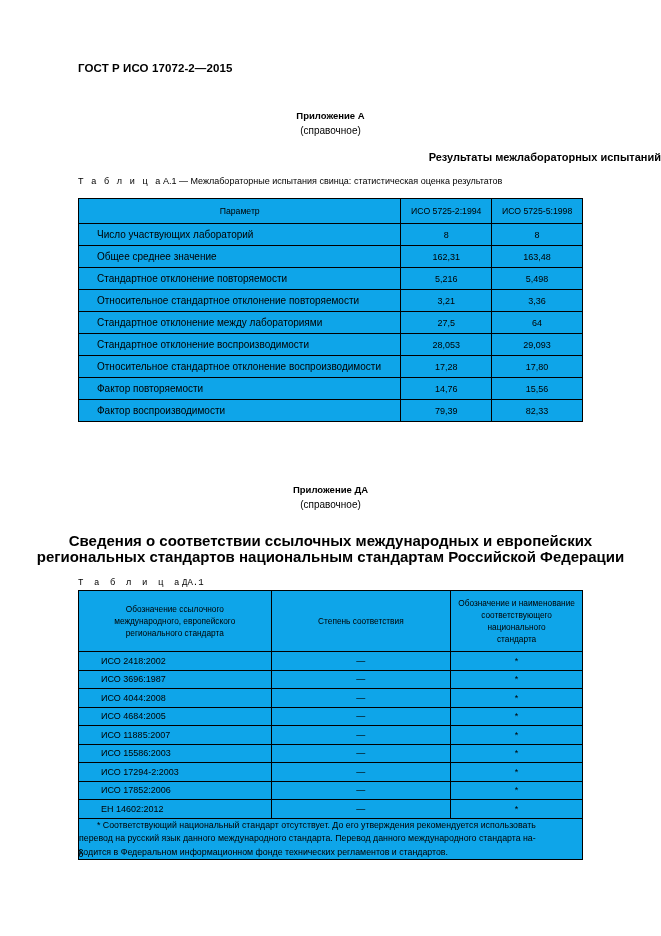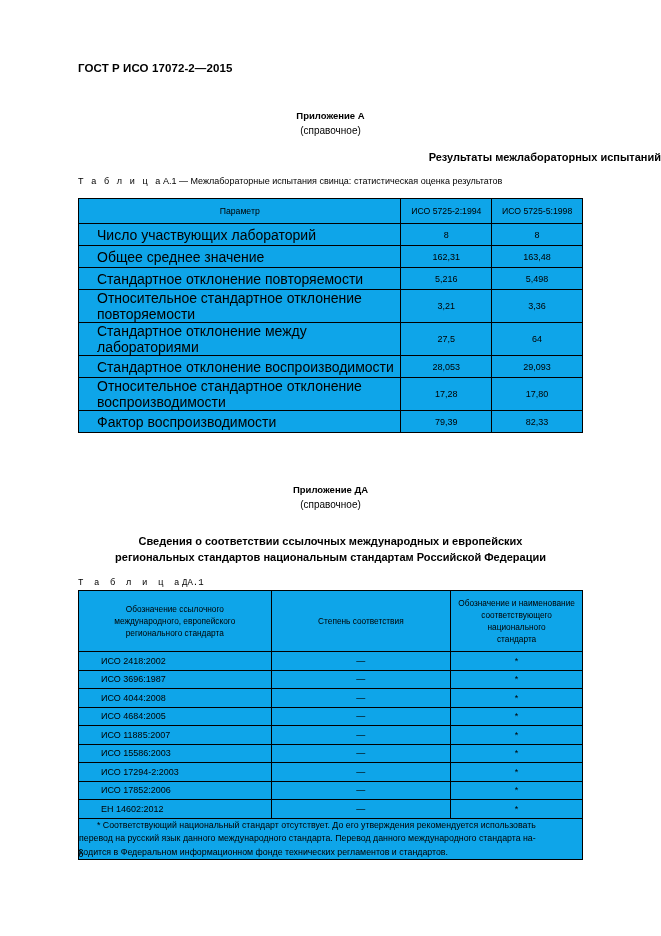--- a/index.html
+++ b/index.html
@@ -50,21 +50,21 @@
     font-size: 10px;
     font-weight: normal;
     line-height: 15px;
   }
   .section-title {
     font-size: 11px;
     font-weight: bold;
     line-height: 15px;
   }
   .section-title-2 {
-    font-size: 11px;
+    font-size: 15px;
     font-weight: bold;
     line-height: 16px;
   }
 
   
   .table-caption {
     position: absolute;
     left: 78px;
     font-size: 9px;
   }
@@ -95,21 +95,21 @@
   }
   #table-a1 th.p-head {
     height: 24px;
     text-align: center;
     font-size: 8.7px;
   }
   #table-a1 td.p-name {
     height: 21px;
     text-align: left;
     padding-left: 18px;
-    font-size: 14px;
+    font-size: 10px;
   }
   #table-a1 td.p-val {
     height: 21px;
     text-align: center;
     font-size: 9px;
   }
   .col-param { width: 323px; }
   .col-v1 { width: 91px; }
   .col-v2 { width: 91px; }
 
@@ -219,20 +219,25 @@
       </tr>
       <tr>
         <td class="p-name">Стандартное отклонение воспроизводимости</td>
         <td class="p-val">28,053</td>
         <td class="p-val">29,093</td>
       </tr>
       <tr>
         <td class="p-name">Относительное стандартное отклонение воспроизводимости</td>
         <td class="p-val">17,28</td>
         <td class="p-val">17,80</td>
+      </tr>
+      <tr>
+        <td class="p-name">Фактор повторяемости</td>
+        <td class="p-val">14,76</td>
+        <td class="p-val">15,56</td>
       </tr>
       <tr>
         <td class="p-name">Фактор воспроизводимости</td>
         <td class="p-val">79,39</td>
         <td class="p-val">82,33</td>
       </tr>
     </tbody>
   </table>
 
   <div class="center-block" style="top:482px;">

